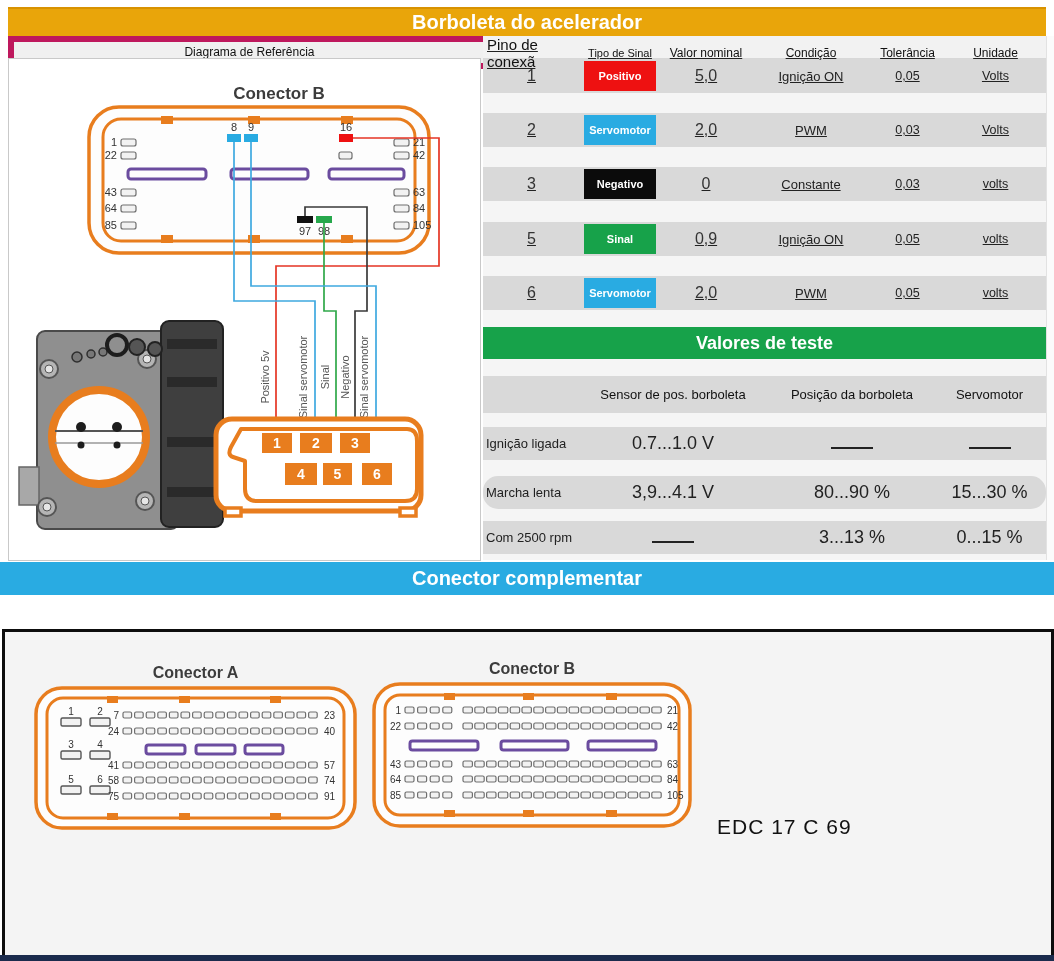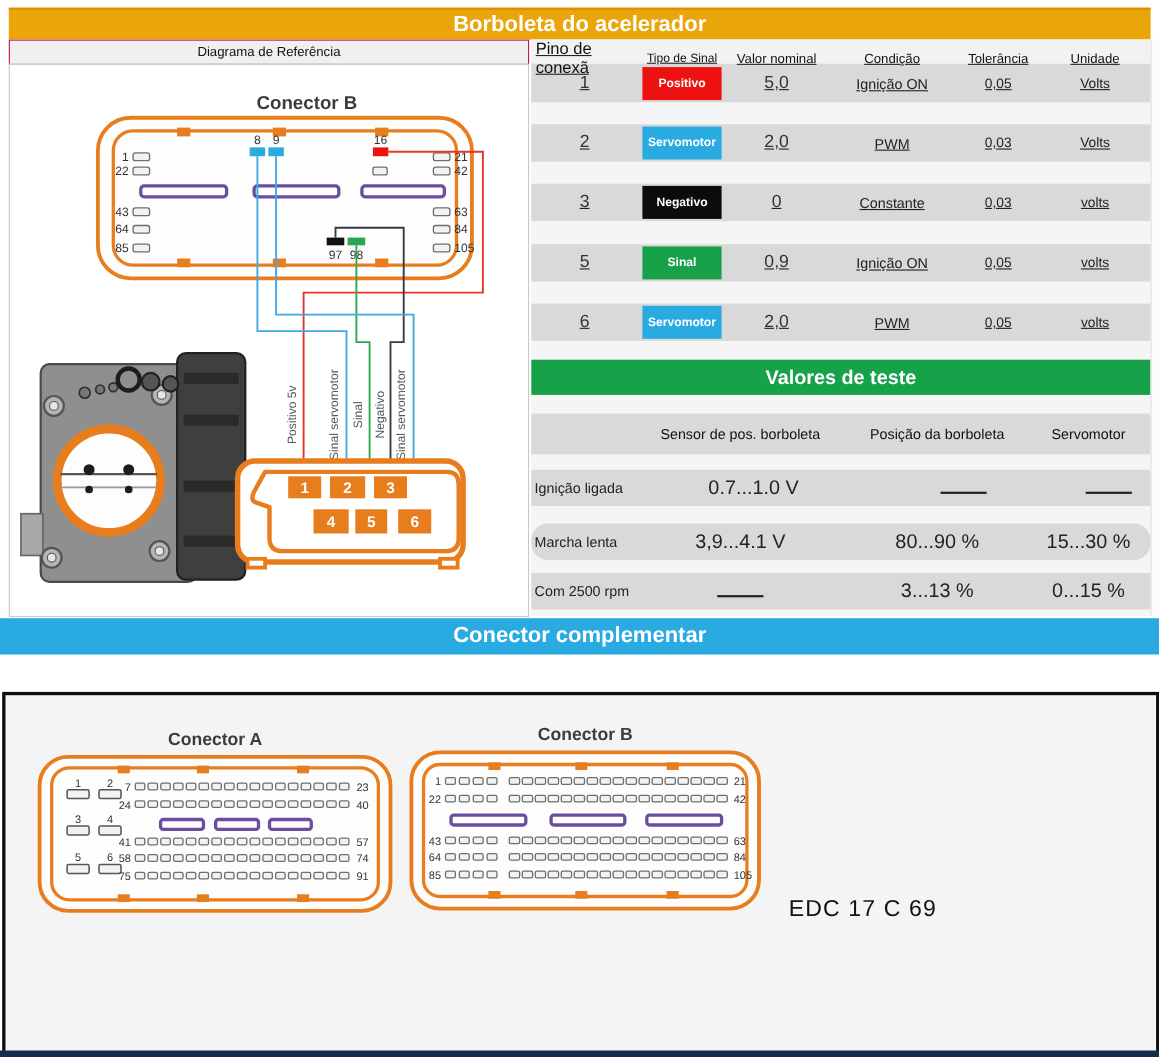--- a/index.html
+++ b/index.html
@@ -6,21 +6,21 @@
   .page{position:relative;width:1054px;height:961px;background:#ffffff;
         font-family:"Liberation Sans",sans-serif;overflow:hidden;color:#222;}
 
   
   .gold-bar{position:absolute;left:8px;top:7px;width:1038px;height:27px;
             background:#E9A50A;border-top:2px solid #D89200;
             color:#fff;font-size:20px;font-weight:bold;text-align:center;line-height:27px;}
 
   
   .ref-header{position:absolute;left:8px;top:36px;width:471px;height:21px;
-              background:#F0F0F0;border:1px solid #be185d;
+              background:#F0F0F0;border:6px solid #be185d;
               font-size:12px;text-align:center;line-height:21px;color:#111;}
   .ref-pane{position:absolute;left:8px;top:58px;width:471px;height:501px;
             background:#fff;border:1px solid #C9C9C9;}
   .ref-pane svg{display:block;}
 
   
   .table-region{position:absolute;left:483px;top:36px;width:563px;height:524px;background:#F5F5F5;}
   .pin-grid{display:grid;grid-template-columns:97px 80px 92px 118px 75px 1fr;align-items:center;text-decoration:underline;}
   .pin-head{height:22px;background:#F2F2F2;border-bottom:1px solid #D8D8D8;}
   .pin-head .h{font-size:12px;text-align:center;color:#111;}
@@ -39,21 +39,21 @@
   .c-unit{font-size:12.5px;}
 
   .green-bar{margin-top:17px;height:32px;background:#17A24A;color:#fff;
              font-size:18px;font-weight:bold;text-align:center;line-height:32px;}
   .test-grid{display:grid;grid-template-columns:92px 196px 162px 1fr;align-items:center;}
   .test-head{margin-top:17px;height:37px;background:#D9D9D9;}
   .test-head .h{font-size:13px;text-align:center;color:#111;}
   .test-row{height:33px;background:#D9D9D9;}
   .test-row .lbl{font-size:13px;text-align:left;padding-left:3px;}
   .test-row .v{font-size:18px;text-align:center;}
-  .t1{margin-top:14px;gap:12px;} .t2{margin-top:16px;border-radius:15px;} .t3{margin-top:12px;}
+  .t1{margin-top:14px;} .t2{margin-top:16px;border-radius:15px;} .t3{margin-top:12px;}
   .blank-line{display:inline-block;width:42px;height:12px;border-bottom:2px solid #222;}
 
   .scroll-strip{position:absolute;left:1046px;top:36px;width:8px;height:524px;
                 background:#FBFBFB;border-left:1px solid #E2E2E2;}
 
   
   .blue-bar{position:absolute;left:0;top:562px;width:1054px;height:33px;background:#29ABE2;
             color:#fff;font-size:20px;font-weight:bold;text-align:center;line-height:33px;}
 
   

